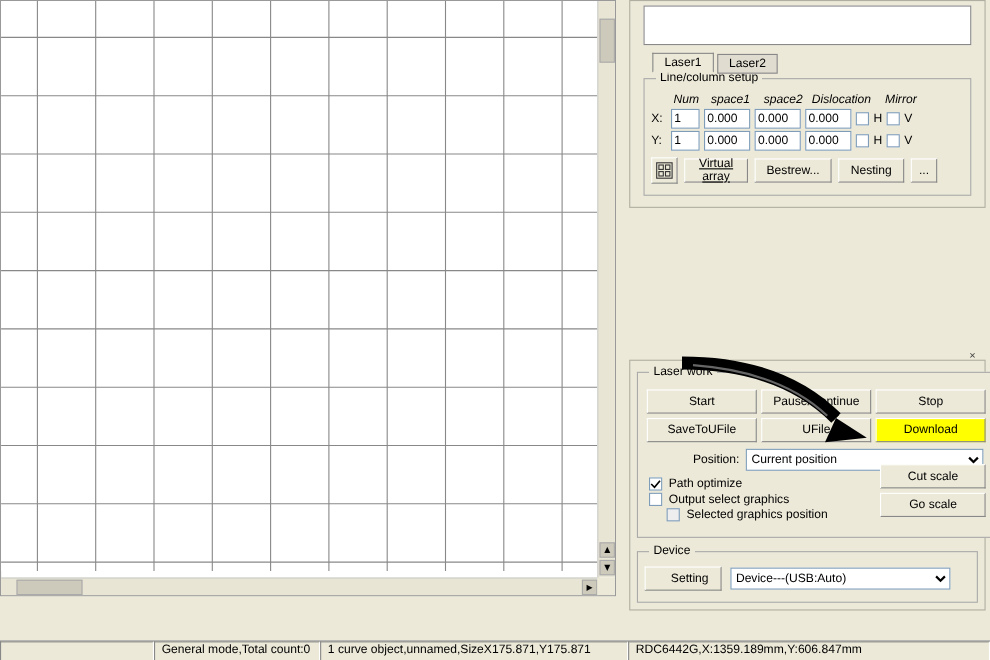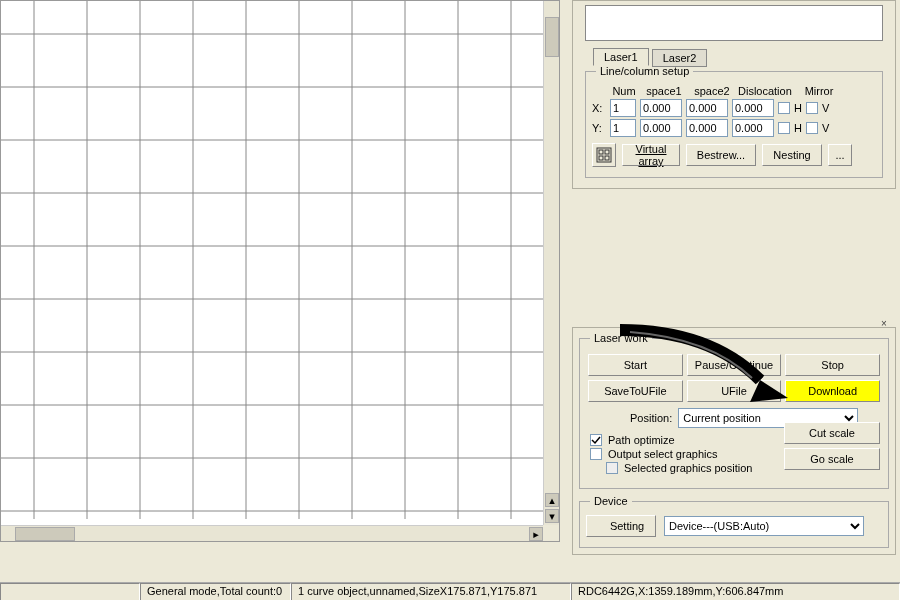--- a/index.html
+++ b/index.html
@@ -116,21 +116,21 @@
     <div class="white-preview"></div>
 
     <div class="tabs">
       <span class="tab">Laser1</span>
       <span class="tab inactive">Laser2</span>
     </div>
 
     <fieldset class="group" style="margin:0 6px;">
       <legend>Line/column setup</legend>
 
-      <div class="row" style="margin-left:18px;">
+      <div class="row" style="margin-left:18px;font-style:italic;">
         <label class="hdr" style="width:28px;">Num</label>
         <label class="hdr" style="width:44px;">space1</label>
         <label class="hdr" style="width:44px;">space2</label>
         <label class="hdr" style="width:52px;">Dislocation</label>
         <label class="hdr" style="width:50px;">Mirror</label>
       </div>
 
       <div class="row">
         <label style="width:14px;">X:</label>
         <input class="txt num" value="1" style="">
@@ -184,21 +184,21 @@
         <button class="btn">Start</button>
         <button class="btn">Pause/Continue</button>
         <button class="btn">Stop</button>
         <button class="btn">SaveToUFile</button>
         <button class="btn">UFile</button>
         <button class="btn hi">Download</button>
       </div>
 
       <div class="posrow">
         <label style="margin-left:40px;">Position:</label>
-        <select class="combo" style="width:180px;">
+        <select class="combo" style="width:216px;">
           <option>Current position</option>
         </select>
       </div>
 
       <div class="chkrow">
         <span class="chk" style="background:#fff;">
           <svg width="10" height="10" viewBox="0 0 10 10">
               <path d="M1 5 L4 8 L9 2" stroke="#000" fill="none" stroke-width="1.5"></path>
             </svg>
         </span>

